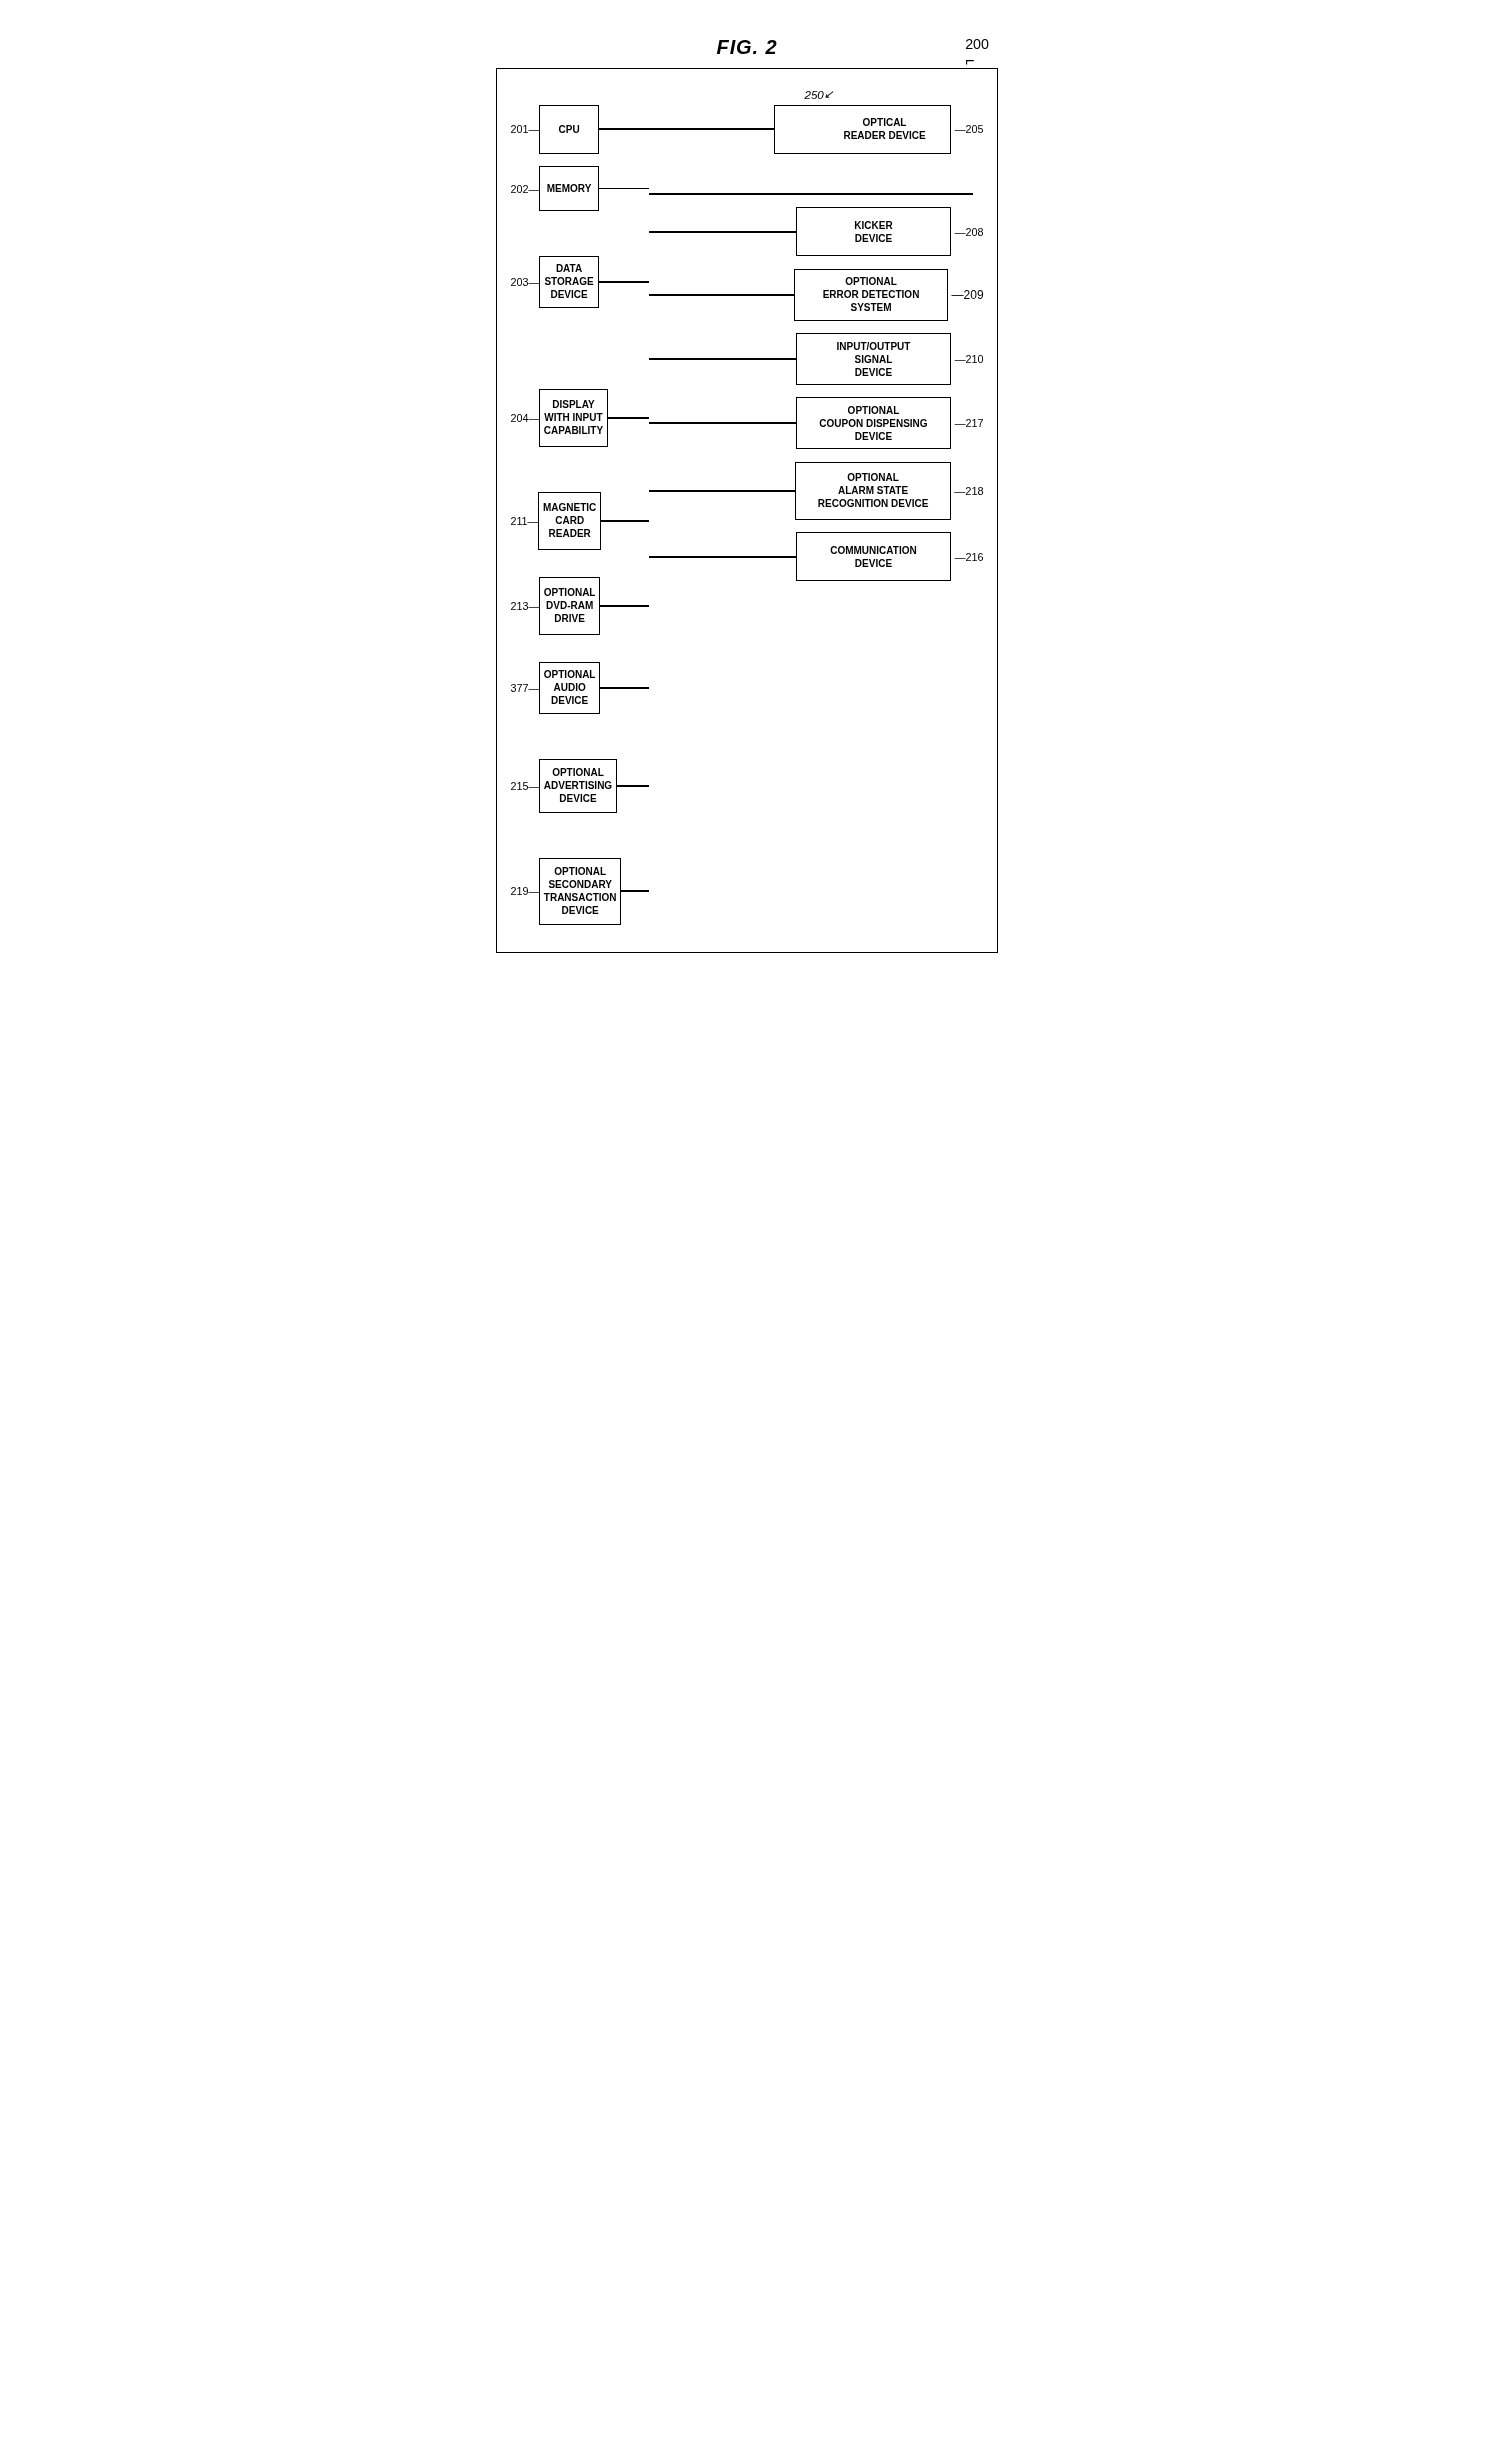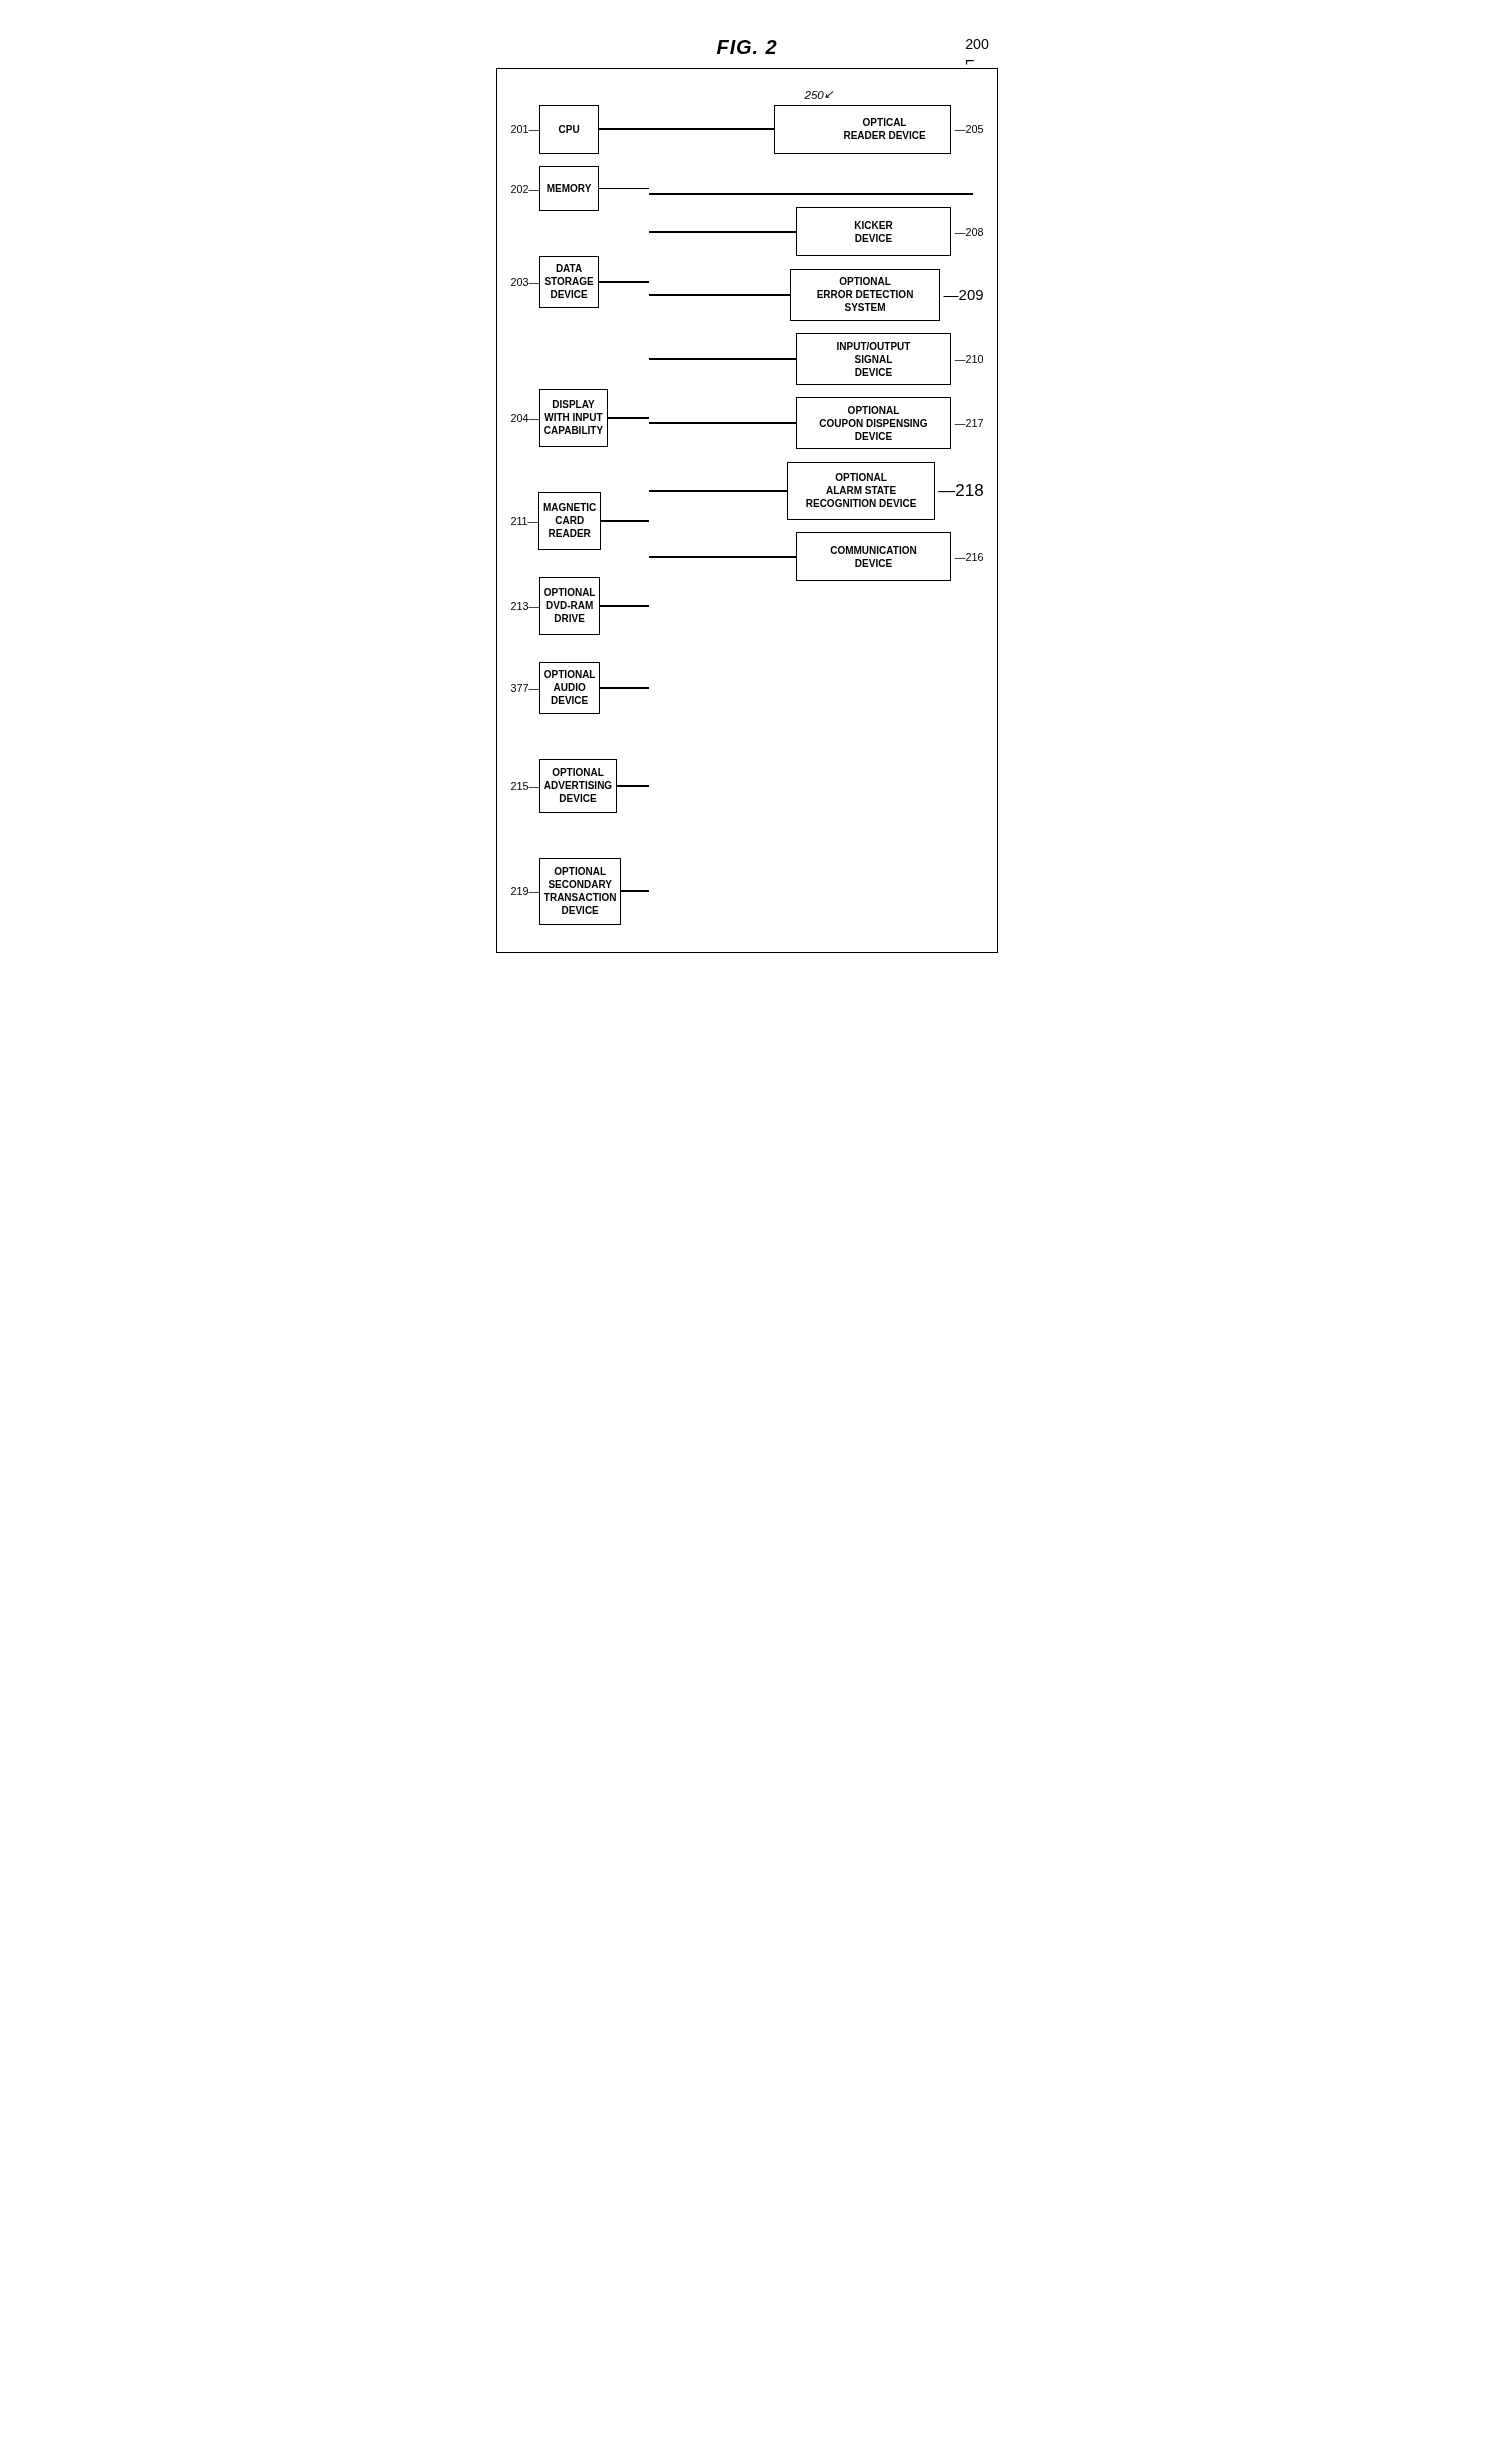--- a/index.html
+++ b/index.html
@@ -214,21 +214,21 @@
             <span style="font-size:10.8px; margin-left:3.6px;">—208</span>
           </div>
 
           <div style="display:flex; align-items:center; margin-bottom:12.5px;">
             <div class="hline" style="width:18px;"></div>
             <div class="box box-right" style="flex:1; min-height:49px;">
               <span style="white-space:pre-line;">OPTIONAL
 ERROR DETECTION
 SYSTEM</span>
             </div>
-            <span style="font-size:15px; margin-left:3.6px;">—209</span>
+            <span style="font-size:12px; margin-left:3.6px;">—209</span>
           </div>
 
           <div style="display:flex; align-items:center; margin-bottom:12.5px;">
             <div class="hline" style="width:18px;"></div>
             <div class="box box-right" style="flex:1; min-height:49px;">
               <span style="white-space:pre-line;">INPUT/OUTPUT
 SIGNAL
 DEVICE</span>
             </div>
             <span style="font-size:10.8px; margin-left:3.6px;">—210</span>
@@ -244,21 +244,21 @@
             <span style="font-size:10.8px; margin-left:3.6px;">—217</span>
           </div>
 
           <div style="display:flex; align-items:center; margin-bottom:12.5px;">
             <div class="hline" style="width:18px;"></div>
             <div class="box box-right" style="flex:1; min-height:58px;">
               <span style="white-space:pre-line;">OPTIONAL
 ALARM STATE
 RECOGNITION DEVICE</span>
             </div>
-            <span style="font-size:17px; margin-left:3.6px;">—218</span>
+            <span style="font-size:11px; margin-left:3.6px;">—218</span>
           </div>
 
           <div style="display:flex; align-items:center; margin-bottom:9px;">
             <div class="hline" style="width:18px;"></div>
             <div class="box box-right" style="flex:1; min-height:49px;">
               <span style="white-space:pre-line;">COMMUNICATION
 DEVICE</span>
             </div>
             <span style="font-size:10.8px; margin-left:3.6px;">—216</span>
           </div>

